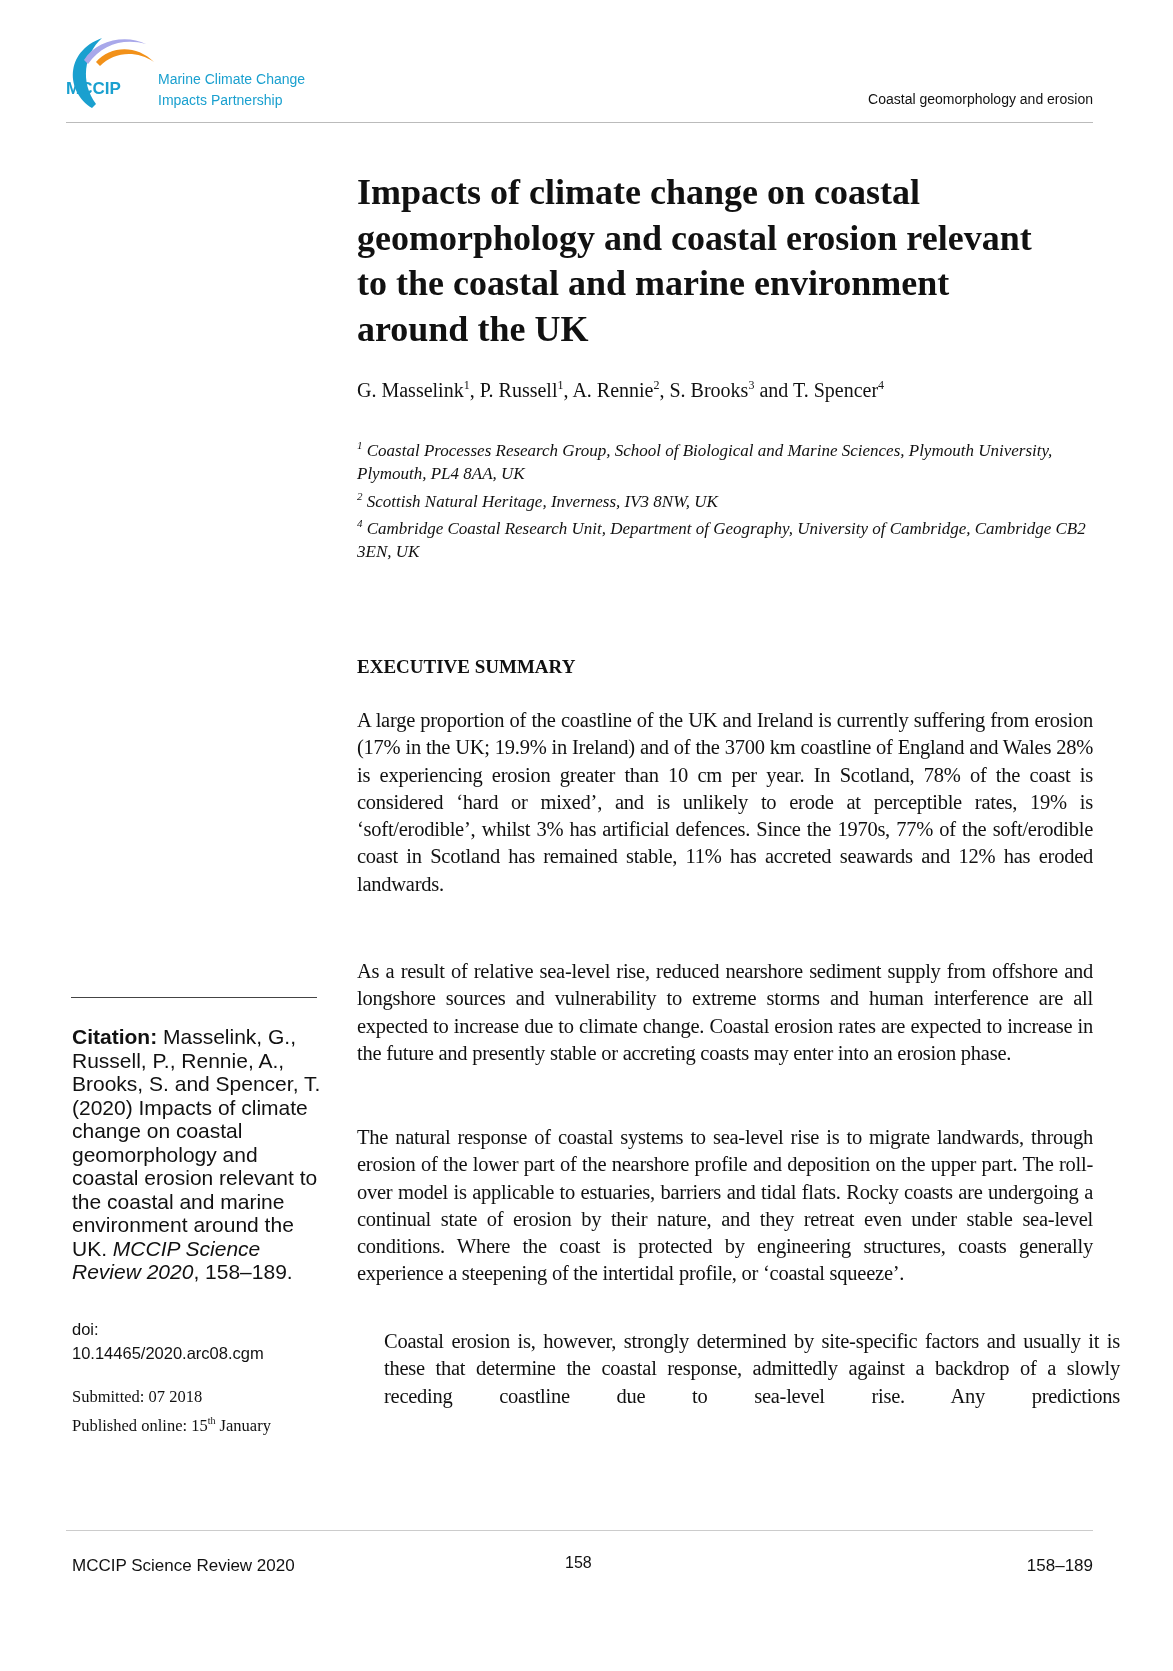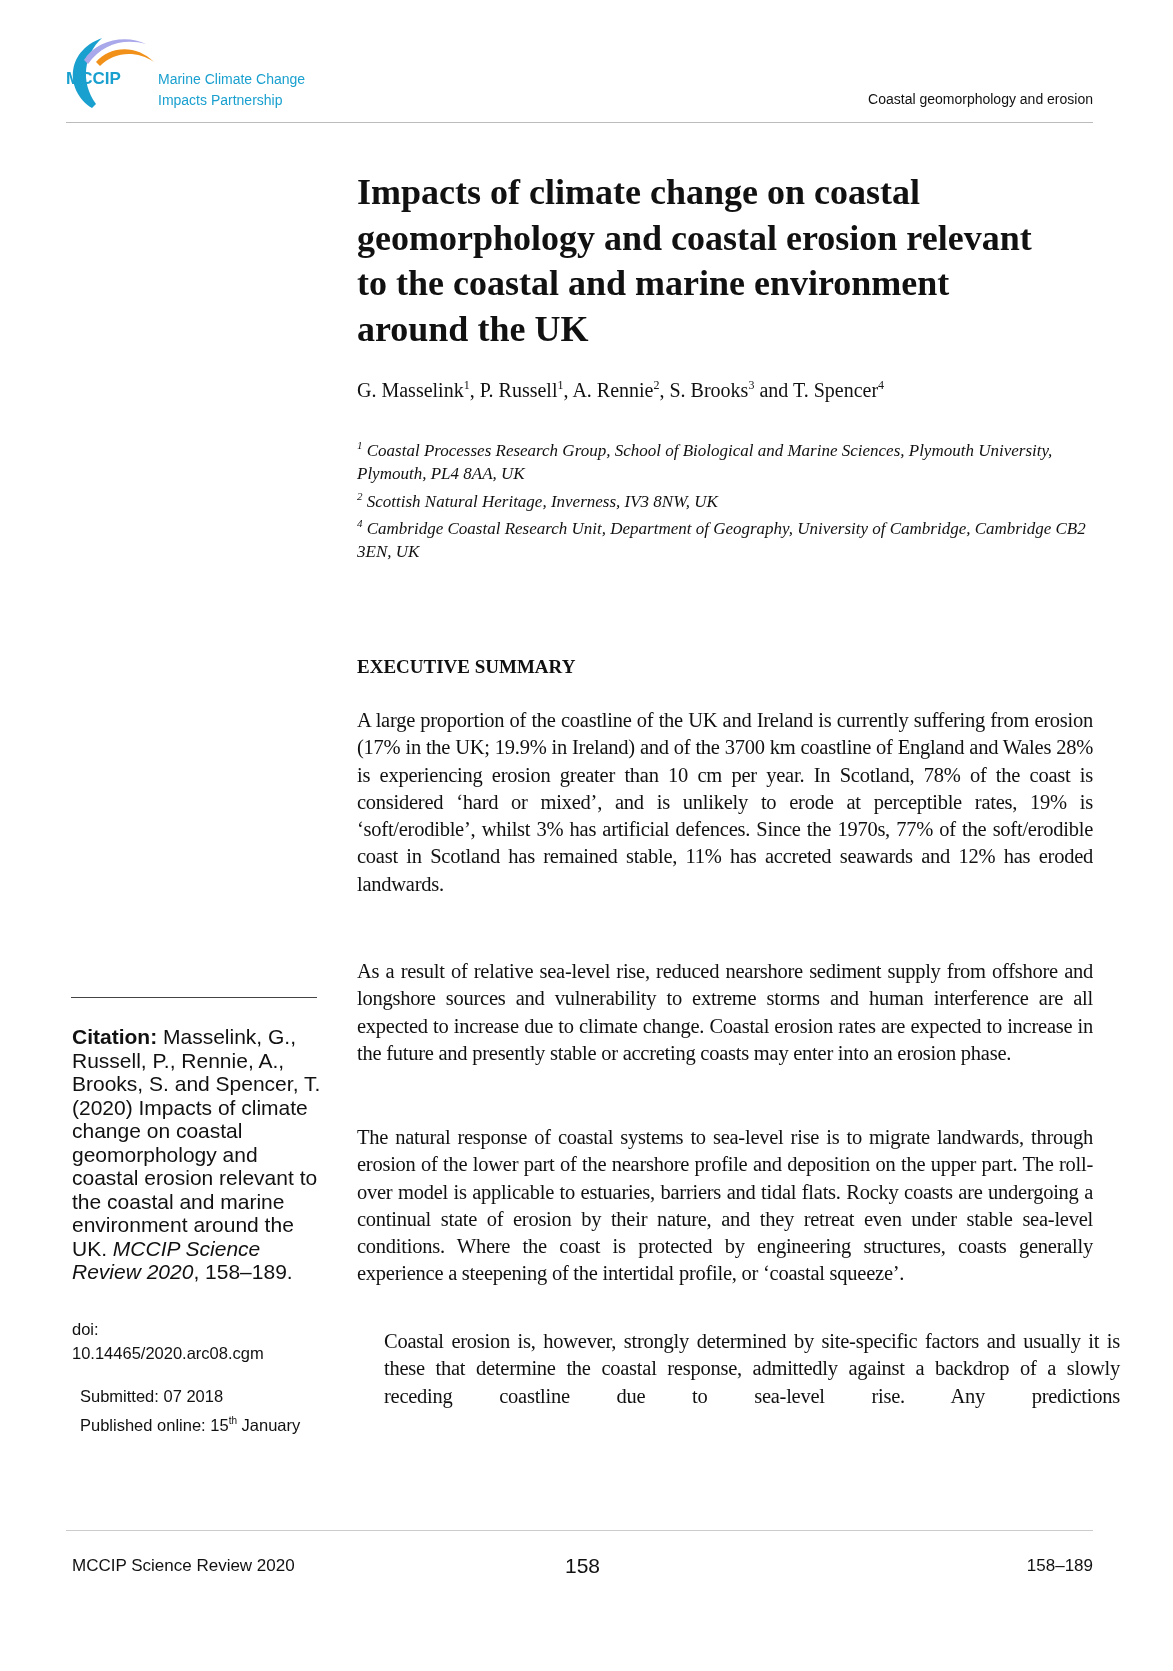--- a/index.html
+++ b/index.html
@@ -20,38 +20,38 @@
   .para { left: 357px; width: 736px; font-family: "Liberation Serif", serif; font-size: 20.5px; line-height: 27.3px; text-align: justify; margin: 0; letter-spacing: -0.25px; }
   #para-1 { top: 707px; }
   #para-2 { top: 958px; }
   #para-3 { top: 1124px; }
   #para-4 { top: 1328px; margin-left: 27px; }
   
   #citation-rule { left: 71px; top: 997px; width: 246px; height: 0; border-top: 1.5px solid #444; }
   #citation { left: 72px; top: 1025px; width: 250px; font-family: "Liberation Sans", sans-serif; font-size: 21px; line-height: 23.5px; }
   #citation b { font-weight: bold; }
   #doi { left: 72px; top: 1318px; width: 250px; font-family: "Liberation Sans", sans-serif; font-size: 16.5px; line-height: 23.5px; }
-  #dates { left: 72px; top: 1385px; width: 260px; font-family: Liberation Sans, sans-serif; font-size: 16.5px; line-height: 23.5px; margin-left: 8px; }
+  #dates { left: 72px; top: 1385px; width: 260px; font-family: Liberation Serif, serif; font-size: 16.5px; line-height: 23.5px; }
   #dates sup { font-size: 10px; }
   
   #footer-rule { left: 66px; top: 1530px; width: 1027px; height: 0; border-top: 1.5px solid #ccc; }
   #footer-left { left: 72px; top: 1556px; font-family: "Liberation Sans", sans-serif; font-size: 17px; }
-  #footer-center { left: 565px; top: 1554px; font-family: "Liberation Sans", sans-serif; font-size: 21px; }
+  #footer-center { left: 565px; top: 1554px; font-family: "Liberation Sans", sans-serif; font-size: 16px; }
   #footer-right { right: 80px; top: 1556px; font-family: "Liberation Sans", sans-serif; font-size: 17px; }
 </style>
 </head>
 <body>
 
 <div id="logo" class="abs">
   <svg width="100" height="82" viewBox="0 0 100 82">
     <path d="M30 78 C 4 62, 2 22, 40 8 C 22 24, 18 52, 34 74 Z" fill="#1aa0cf"></path>
     <path d="M22 30 C 34 10, 64 4, 84 14 C 62 8, 40 14, 26 34 Z" fill="#a9a8ea"></path>
     <path d="M34 32 C 48 16, 74 14, 92 32 C 74 20, 52 22, 38 36 Z" fill="#f29119"></path>
   </svg>
-  <span class="abs" style="left:4px;top:39px;font-family:'Liberation Sans',sans-serif;font-weight:bold;font-size:17px;color:#1aa0cf;">MCCIP</span>
+  <span class="abs" style="left:4px;top:49px;font-family:'Liberation Sans',sans-serif;font-weight:bold;font-size:17px;color:#1aa0cf;">MCCIP</span>
 </div>
 <div id="logo-text" class="abs">
   <div>Marine Climate Change</div>
   <div>Impacts Partnership</div>
 </div>
 <div id="running-head" class="abs">Coastal geomorphology and erosion</div>
 <div id="header-rule" class="abs"></div>
 
 <h1 id="title" class="abs">Impacts of climate change on coastal geomorphology and coastal erosion relevant to the coastal and marine environment around the UK</h1>
 <div id="authors" class="abs"><span>G. Masselink</span><sup>1</sup>, <span>P. Russell</span><sup>1</sup>, <span>A. Rennie</span><sup>2</sup>, <span>S. Brooks</span><sup>3</sup> and <span>T. Spencer</span><sup>4</sup></div>

